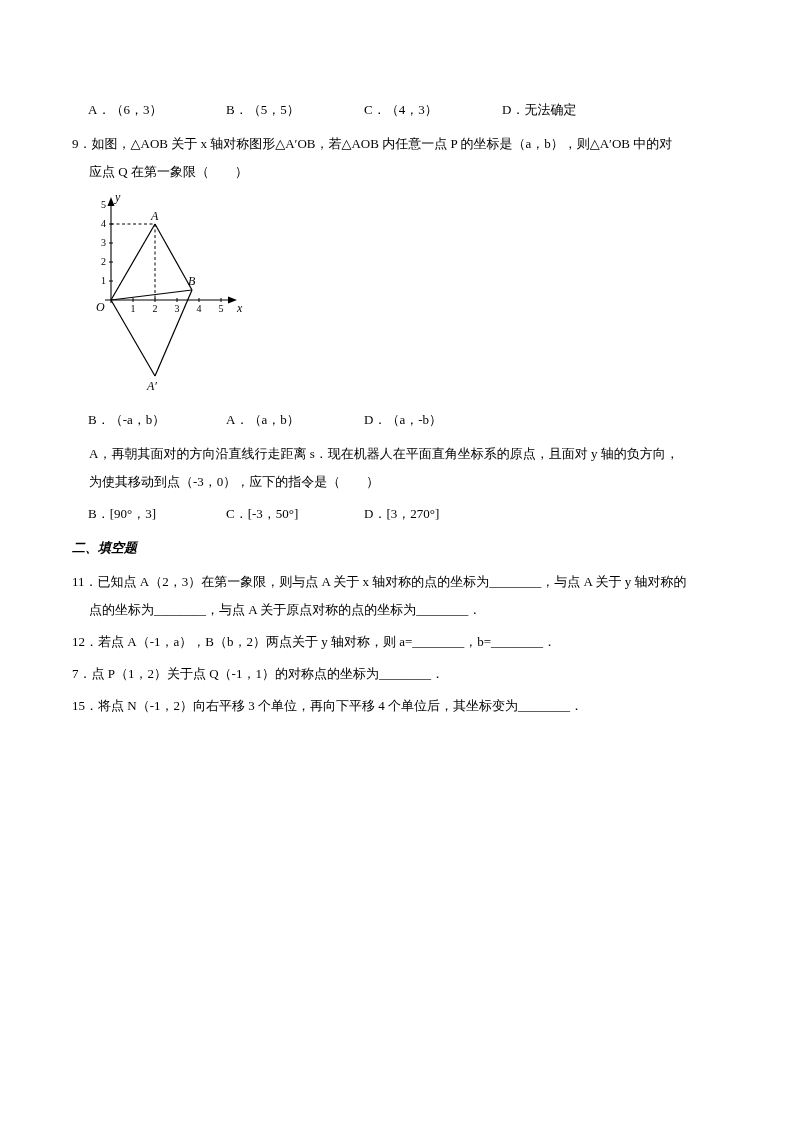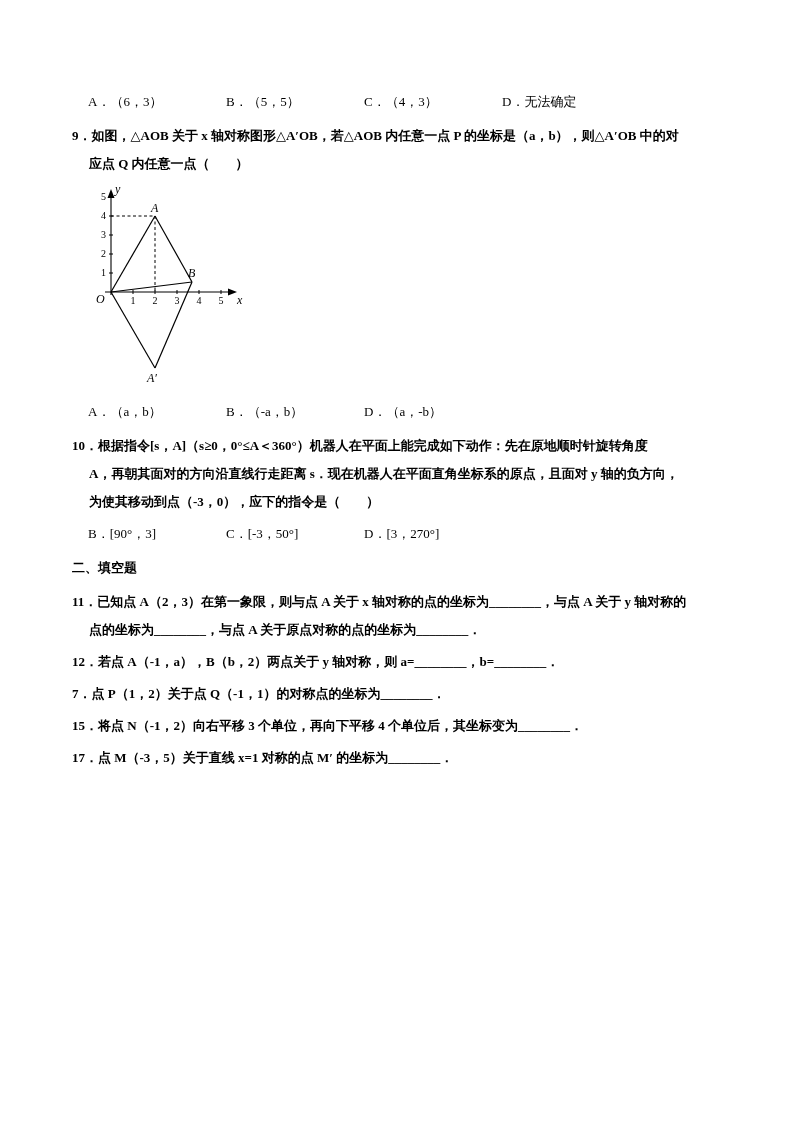--- a/index.html
+++ b/index.html
@@ -3,49 +3,49 @@
 <meta charset="utf-8">
 <style>
   * { margin:0; padding:0; box-sizing:border-box; }
   html, body { background:#ffffff; }
   body {
     width:793px; height:1122px;
     position:relative; overflow:hidden;
     font-family:"Liberation Serif","DejaVu Serif",serif;
     color:#000; font-size:13px;
   }
-  .page { padding:76px 66px 0 72px;margin-top:12px; }
+  .page { padding:96px 66px 0 72px; }
   .line { line-height:28px; white-space:nowrap; }
   .cont { padding-left:17px; }
-  .q { margin-bottom:4px;font-weight:bold; }
+  .q { margin-bottom:4px; }
   .opts { display:flex; padding-left:16px; line-height:28px; margin-bottom:6px; white-space:nowrap; }
   .opts span { display:inline-block; width:138px; }
   .opts span:last-child { width:auto; }
-  .section-head { font-weight:bold; line-height:28px; margin:6px 0 6px 0; }
+  .section-head { font-weight:bold; line-height:28px; margin:6px 0 6px 0;font-style:italic; }
   .fig-wrap { margin:4px 0 6px 13px; }
   svg text { font-family:"Liberation Serif","DejaVu Serif",serif; }
   .tick-label { font-size:10px; }
   .pt-label { font-size:12px; font-style:italic; }
   .axis-label { font-size:12px; font-style:italic; }
 </style>
 </head>
 <body>
 
 <div class="page">
 
   <div class="opts">
     <span>A．（6，3）</span>
     <span>B．（5，5）</span>
     <span>C．（4，3）</span>
     <span>D．无法确定</span>
   </div>
 
   <div class="q">
     <div class="line">9．如图，△AOB 关于 x 轴对称图形△A′OB，若△AOB 内任意一点 P 的坐标是（a，b），则△A′OB 中的对</div>
-    <div class="line cont">应点 Q 内任意一点（　　）</div>
+    <div class="line cont">应点 Q 在第一象限（　　）</div>
   </div>
 
   <div class="fig-wrap">
     <svg width="162" height="206" viewBox="0 0 162 206">
 
       <g stroke="#000" stroke-width="1.1">
         <line x1="20" y1="110" x2="147" y2="110"></line>
         <line x1="26" y1="113" x2="26" y2="12"></line>
       </g>
       <polygon points="152,110 143,106.5 143,113.5" fill="#000"></polygon>
@@ -99,27 +99,26 @@
       <text class="axis-label" x="30" y="11">y</text>
       <text class="axis-label" x="152" y="122">x</text>
       <text class="axis-label" x="11" y="121">O</text>
       <text class="pt-label" x="66" y="30">A</text>
       <text class="pt-label" x="103" y="95">B</text>
       <text class="pt-label" x="62" y="200">A′</text>
     </svg>
   </div>
 
   <div class="opts">
+    <span>B．（-a，b）</span>
     <span>A．（a，b）</span>
-    <span>B．（-a，b）</span>
     <span>D．（a，-b）</span>
   </div>
 
   <div class="q">
-    <div class="line">10．根据指令[s，A]（s≥0，0°≤A＜360°）机器人在平面上能完成如下动作：先在原地顺时针旋转角度</div>
     <div class="line cont">A，再朝其面对的方向沿直线行走距离 s．现在机器人在平面直角坐标系的原点，且面对 y 轴的负方向，</div>
     <div class="line cont">为使其移动到点（-3，0），应下的指令是（　　）</div>
   </div>
 
   <div class="opts">
     <span>B．[90°，3]</span>
     <span>C．[-3，50°]</span>
     <span>D．[3，270°]</span>
   </div>
 
@@ -137,18 +136,15 @@
   <div class="q">
     <div class="line">7．点 P（1，2）关于点 Q（-1，1）的对称点的坐标为________．</div>
   </div>
 
 
   <div class="q">
     <div class="line">15．将点 N（-1，2）向右平移 3 个单位，再向下平移 4 个单位后，其坐标变为________．</div>
   </div>
 
 
-  <div class="q">
-    <div class="line">17．点 M（-3，5）关于直线 x=1 对称的点 M′ 的坐标为________．</div>
-  </div>
 
 
 </div>
 
 </body></html>

